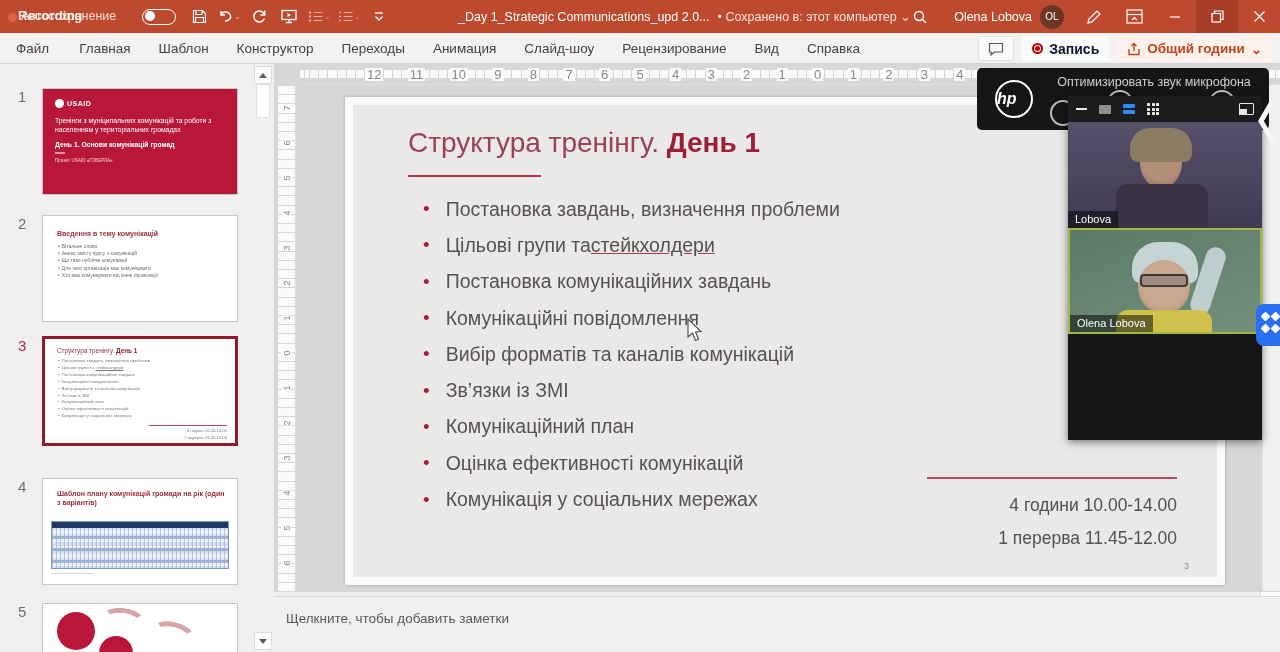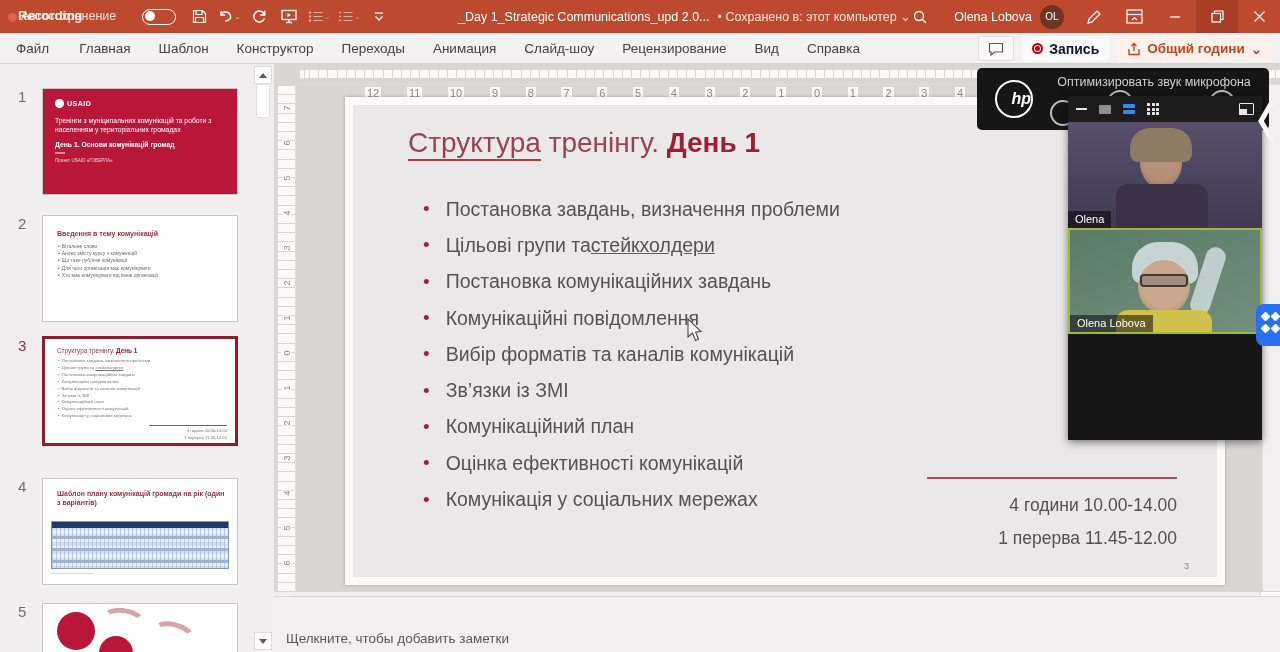--- a/index.html
+++ b/index.html
@@ -85,52 +85,52 @@
   .scroll-btn { position:absolute; left:1px; width:18px; height:18px; background:#fdfdfd; border:1px solid #dedbdb; display:flex; align-items:center; justify-content:center; }
   .scroll-thumb-v { position:absolute; left:3px; top:20px; width:14px; height:34px; background:#fdfdfd; border:1px solid #e2dfdf; border-radius:2px; }
   .tri-up { width:0; height:0; border-left:4px solid transparent; border-right:4px solid transparent; border-bottom:5px solid #5c5a5a; }
   .tri-down { width:0; height:0; border-left:4px solid transparent; border-right:4px solid transparent; border-top:5px solid #5c5a5a; }
 
   
   .edit-area { position:absolute; left:274px; top:64px; width:1006px; height:528px; background:#d9d6d6; }
   .hruler { position:absolute; left:26px; top:0; right:0; height:21px; background:#fbfafa; border-bottom:1px solid #e0dddd;
       background-image:repeating-linear-gradient(90deg, #d8d5d5 0 1px, transparent 1px 9.2px); background-position:9px 0; background-clip:content-box; padding:6px 0; }
   .hruler-nums { position:absolute; left:65px; top:4px; width:636px; display:flex; justify-content:space-between; }
-  .hruler-nums span { font-size:11px; color:#8a8888; background:#fbfafa; padding:0 2px; line-height:13px;margin-top:19px; }
+  .hruler-nums span { font-size:13px; color:#8a8888; background:#fbfafa; padding:0 2px; line-height:13px; }
   .vruler { position:absolute; left:4px; top:21px; width:18px; bottom:0; background:#fbfafa; border-right:1px solid #e0dddd;
       background-image:repeating-linear-gradient(180deg, #d8d5d5 0 1px, transparent 1px 9.2px); }
   .vruler-nums { position:absolute; left:0; top:18px; width:18px; height:500px; display:flex; flex-direction:column; justify-content:space-between; align-items:center; }
   .vruler-nums span { font-size:9px; color:#8a8888; background:#fbfafa; transform:rotate(-90deg); line-height:10px; }
 
   .slide { position:absolute; left:71px; top:33px; width:880px; height:488px; background:#fbfafa; box-shadow:0 0 3px rgba(0,0,0,.25); }
   .slide-inner { position:absolute; left:8px; top:8px; right:8px; bottom:8px; background:#eae8e9; }
   .slide-title { position:absolute; left:55px; top:22px; font-size:28px; color:#9a4254; white-space:nowrap; }
-  .slide-title .u-red { border-bottom:2px solid #b2394c; padding-bottom:1px; }
+  .slide-title .u-red { border-bottom:2px solid #b2394c; padding-bottom:17px; }
   .slide-title b { color:#9c1f33; font-weight:bold; }
   .slide-bullets { position:absolute; left:70px; top:86px; list-style:none; }
   .slide-bullets li { font-size:19.5px; color:#565254; height:36.3px; display:flex; align-items:center; white-space:nowrap; }
   .slide-bullets li::before { content:"•"; color:#9e2339; margin-right:16px; font-size:19px; }
   .slide-bullets .uu { text-decoration:underline; text-decoration-color:#b2394c; }
   .time-block { position:absolute; right:40px; top:372px; text-align:right; }
   .time-redline { width:250px; height:1.5px; background:#b24a5c; margin-left:auto; margin-bottom:10px; }
   .time-block .tl { font-size:17.5px; color:#535052; line-height:33px; }
   .slide-pagenum { position:absolute; right:28px; bottom:6px; font-size:9px; color:#8a8888; }
 
   
   .main-scroll { position:absolute; left:988px; top:21px; width:18px; bottom:0; background:#f1efef; border-left:1px solid #e3e0e0; }
   .ms-down-btn { position:absolute; left:-3px; top:506px; width:22px; height:19px; background:#fdfdfd; border:1px solid #d7d4d4; display:flex; align-items:center; justify-content:center; }
   .dbl-chev { position:absolute; left:2px; width:14px; height:14px; }
 
   
   .notes { position:absolute; left:274px; top:596px; width:1006px; height:56px; background:#f1eff0; border-top:1px solid #d8d5d5; }
-  .notes-text { position:absolute; left:12px; top:14px; font-size:13.5px; color:#5a5a5a;margin-top:20px; }
+  .notes-text { position:absolute; left:12px; top:14px; font-size:13.5px; color:#5a5a5a; }
 
   
   .hp-popup { position:absolute; left:977px; top:68px; width:292px; height:62px; background:rgba(14,14,14,.97); border-radius:5px; color:#d8d8d8; }
-  .hp-logo { position:absolute; left:18px; top:12px; width:38px; height:38px; border:2.5px solid #fff; border-radius:50%; display:flex; align-items:center; justify-content:flex-end; }
+  .hp-logo { position:absolute; left:18px; top:12px; width:38px; height:38px; border:2.5px solid #fff; border-radius:50%; display:flex; align-items:center; justify-content:flex-start; }
   .hp-logo span { color:#fff; font-size:16px; font-weight:bold; font-style:italic; }
   .hp-label { position:absolute; left:72px; top:7px; width:210px; text-align:center; font-size:12.5px; color:#cfcfcf; }
   .hp-circle { position:absolute; border:2px solid #bdbdbd; border-radius:50%; width:26px; height:26px; background:transparent; }
 
   
   .vpanel { position:absolute; left:1068px; top:96px; width:194px; height:344px; background:#161616; box-shadow:0 2px 8px rgba(0,0,0,.5); }
   .vtoolbar { position:relative; height:26px; background:#1c1c1c; display:flex; align-items:center; padding:0 8px; gap:12px; }
   .vt-min { width:11px; height:2px; background:#e8e8e8; }
   .vt-single { width:12px; height:9px; background:#8f8f8f; border-radius:1px; }
   .vt-strip { width:12px; height:10px; display:flex; flex-direction:column; justify-content:space-between; }
@@ -508,21 +508,21 @@
           <i></i>
         </span>
       <span class="vt-pip">
           <i></i>
         </span>
     </div>
     <div class="vtile tile2">
       <div class="head" style="left:72px; top:16px; width:42px; height:50px; background:radial-gradient(circle at 50% 45%, #b39078 55%, #82654f);"></div>
       <div class="head" style="left:62px; top:6px; width:62px; height:34px; background:#8d7c64; border-radius:20px 20px 8px 8px;"></div>
       <div class="body-shape" style="left:48px; top:62px; width:92px; height:44px; background:#3b3247;"></div>
-      <span class="name">Olena</span>
+      <span class="name">Lobova</span>
     </div>
     <div class="vtile tile3">
       <div class="head" style="left:62px; top:12px; width:66px; height:42px; background:#c6d4d3; border-radius:26px 26px 10px 10px;"></div>
       <div class="head" style="left:68px; top:30px; width:52px; height:54px; background:radial-gradient(circle at 50% 45%, #c9a88e 58%, #9c7c62);"></div>
       <div style="position:absolute; left:70px; top:44px; width:48px; height:13px; border:2px solid #3e3a36; border-radius:4px; background:rgba(90,90,110,.35);"></div>
       <div class="body-shape" style="left:128px; top:16px; width:20px; height:70px; background:#bfcecd; border-radius:10px; transform:rotate(18deg);"></div>
       <div class="body-shape" style="left:46px; top:80px; width:96px; height:26px; background:#cfc14c;"></div>
       <span class="name">Olena Lobova</span>
     </div>
   </div>

